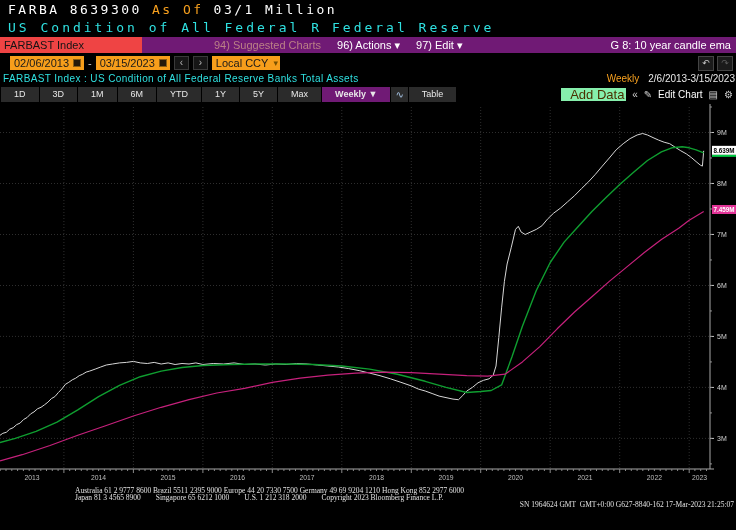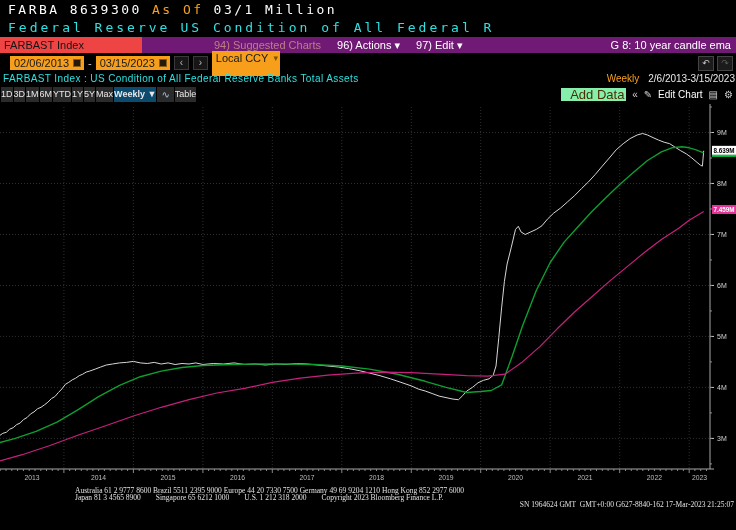--- a/index.html
+++ b/index.html
@@ -24,38 +24,38 @@
   .mi{color:#fff;margin-left:16px;}
   .g8{margin-left:auto;margin-right:5px;color:#fff;}
 
   
   .r4{position:absolute;left:10px;top:55px;height:16px;display:flex;align-items:center;gap:4px;font-size:11px;}
   .datebox{background:#f79e1b;color:#1a1a1a;height:14px;display:flex;align-items:center;gap:4px;padding:0 3px 0 4px;}
   .cal{width:8px;height:8px;background:#26190a;border:1px solid #8a5c12;box-sizing:border-box;}
   .dash{color:#ccc;}
   .navbtn{width:15px;height:14px;background:#161616;border:1px solid #3a3a3a;box-sizing:border-box;
           color:#b8b8b8;text-align:center;line-height:12px;font-size:10px;cursor:default;}
-  .ccy{background:#f79e1b;color:#1a1a1a;height:14px;display:flex;align-items:center;padding:0 2px 11px 4px;gap:5px;}
+  .ccy{background:#f79e1b;color:#1a1a1a;height:14px;display:flex;align-items:center;padding:0 2px 0 4px;gap:5px;}
   .ccy .caret{color:#7a5200;font-size:9px;}
   .histbtns{position:absolute;right:3px;top:56px;display:flex;gap:3px;}
   .hb{width:14px;height:13px;border:1px solid #444;background:#1b1b1b;color:#c9c9c9;
       font-size:9px;text-align:center;line-height:12px;}
   .hb.dim{color:#5d5d5d;}
 
   
   .r5{position:absolute;left:0;top:73px;width:736px;height:13px;font-size:10px;}
   .sub{position:absolute;left:3px;top:0;color:#2fe0e0;letter-spacing:.4px;white-space:nowrap;text-align:center;}
   .r5r{position:absolute;right:1px;top:0;display:flex;gap:9px;white-space:nowrap;}
   .weekly-lbl{color:#f7a01e;}
   .range-lbl{color:#e8e8e8;}
 
   
   .r6{position:absolute;left:1px;top:87px;width:734px;height:15px;display:flex;gap:1px;font-size:9px;align-items:center;}
-  .tb{background:#2b2b2b;color:#e8e8e8;padding:0 0;height:15px;line-height:15px;}
-  .tb.blue{background:#0c4a6e;font-weight:bold;}
+  .tb{background:#2b2b2b;color:#e8e8e8;padding:0 13px;height:15px;line-height:15px;}
+  .tb.blue{background:#701a75;font-weight:bold;}
   .tb.icon{padding:0 4px;color:#a9c7e8;font-size:10px;}
   .r6r{margin-left:auto;display:flex;align-items:center;gap:6px;margin-right:2px;}
   .adddata{width:56px;height:13px;background:#86efac;color:#4a3000;font-size:13px;line-height:13px;padding-left:9px;}
   .gl{color:#cfcfcf;font-size:10px;}
   .editchart{color:#fff;font-size:10px;}
 
   
   .chartwrap{position:absolute;left:0;top:102px;width:736px;height:380px;}
   svg text{font-family:"Liberation Sans",sans-serif;}
   .fline{position:absolute;font-family:Liberation Serif, serif;font-size:7.5px;color:#e2e2e2;white-space:pre;}
@@ -70,22 +70,22 @@
 
   <div class="r1">
     <span>FARBA</span>
     <span>8639300</span>
     <span class="amber">As Of</span>
     <span>03/1</span>
     <span>Million</span>
   </div>
 
   <div class="r2">
+    <span>US Condition of All Federal R</span>
     <span>Federal Reserve</span>
-    <span>US Condition of All Federal R</span>
   </div>
 
   <div class="r3">
     <div class="sec-input">FARBAST Index</div>
     <div class="menubar">
       <span class="mi-sugg">94) Suggested Charts</span>
       <span class="mi">96) Actions ▾</span>
       <span class="mi">97) Edit ▾</span>
       <span class="g8">G 8: 10 year candle ema</span>
     </div>

